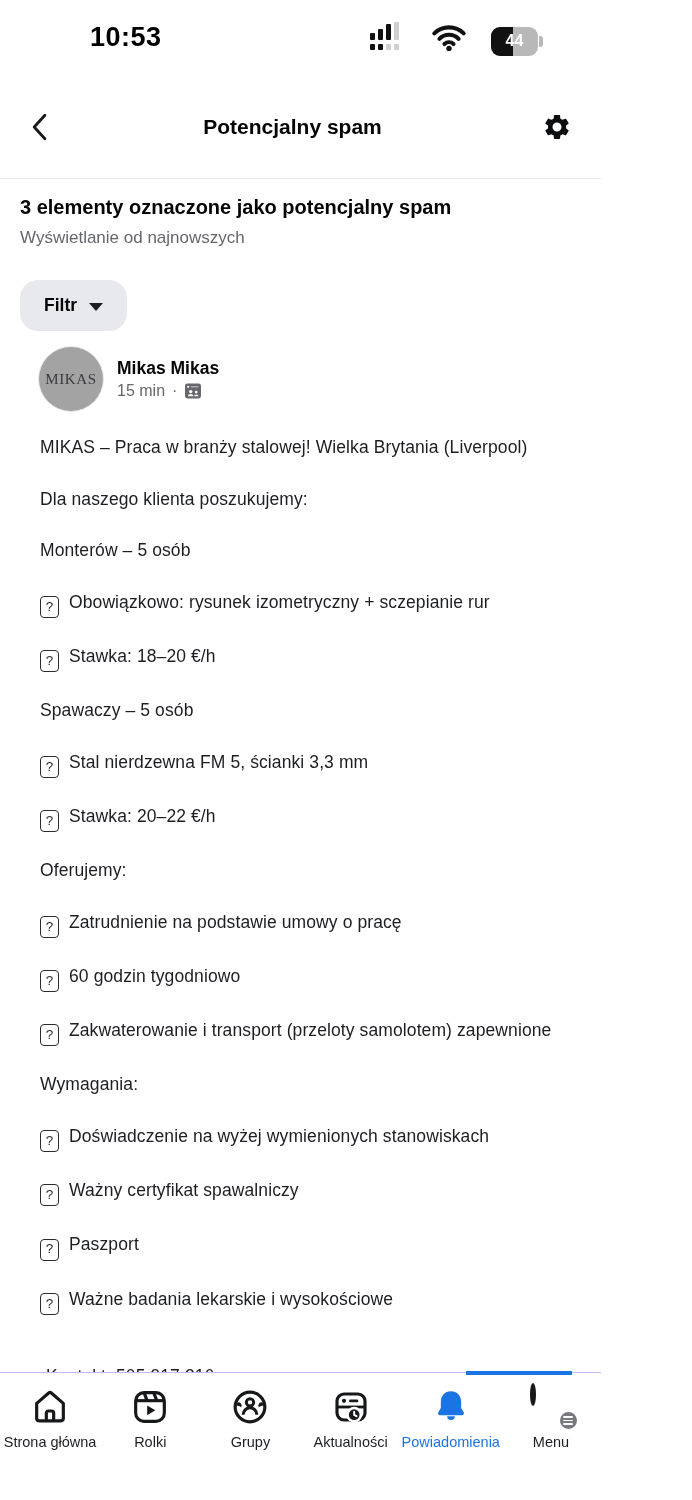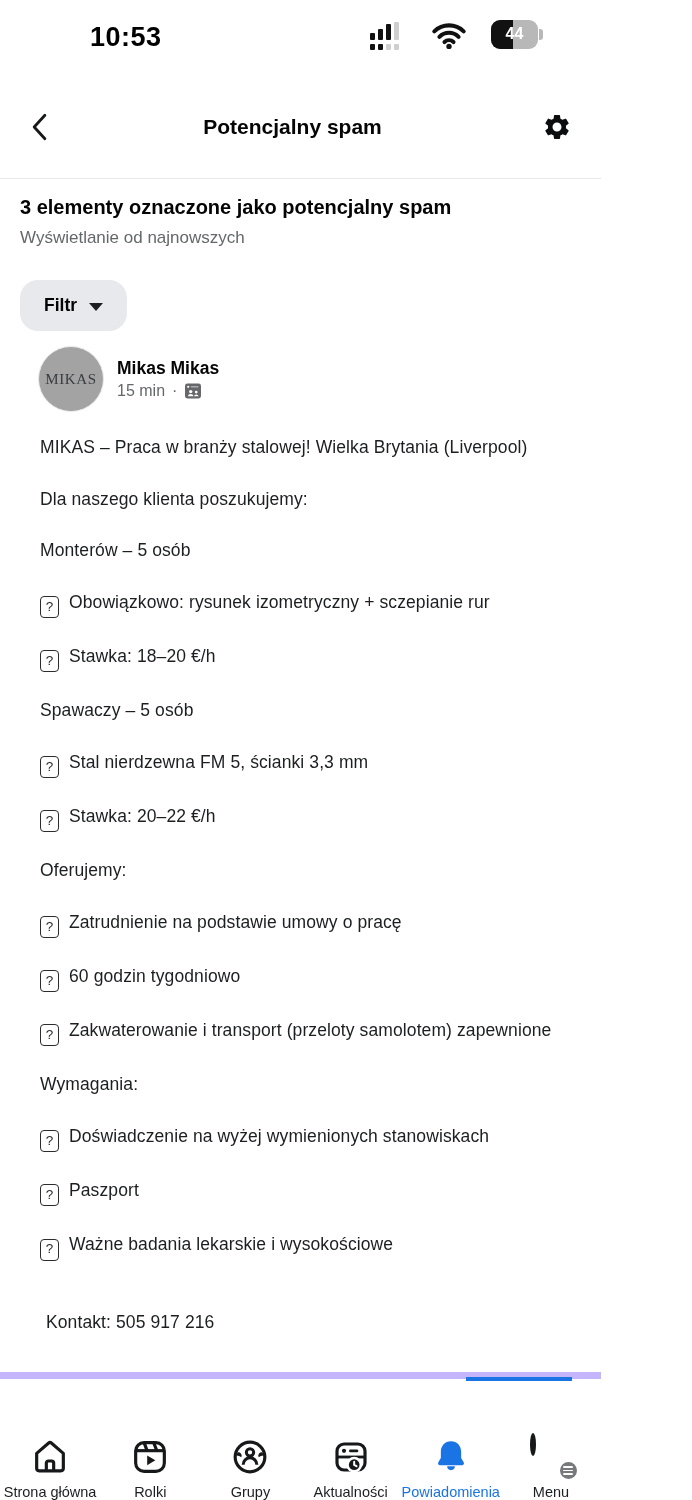--- a/index.html
+++ b/index.html
@@ -3,21 +3,21 @@
 <meta charset="utf-8">
 <style>
   * { margin:0; padding:0; box-sizing:border-box; }
   html,body { background:#fff; }
   body { width:692px; font-family:"Liberation Sans", sans-serif; color:#050505; }
   .screen { position:relative; width:601px; height:1500px; background:#fff; overflow:hidden; }
 
   
   .statusbar { height:75px; display:flex; align-items:center; padding:0 58px 0 90px; }
   .time { font-size:27px; font-weight:600; letter-spacing:.5px; color:#000; }
-  .status-icons { margin-left:auto; display:flex; align-items:flex-start; gap:24px; }
+  .status-icons { margin-left:auto; display:flex; align-items:flex-end; gap:24px; }
   .battery { position:relative; width:47px; height:29px; border-radius:9px; background:#b8b8b8; overflow:hidden; }
   .battery .fill { position:absolute; left:0; top:0; bottom:0; width:46%; background:#111; }
   .battery .pct { position:absolute; inset:0; display:flex; align-items:center; justify-content:center;
                   color:#fff; font-size:16px; font-weight:700; }
   .battery-wrap { display:flex; align-items:center; }
   .battery-nub { width:4px; height:11px; background:#b8b8b8; border-radius:0 3px 3px 0; margin-left:1px; }
 
   
   .header { position:relative; height:103px; display:flex; align-items:center; padding:0 26px; }
   .page-title { position:absolute; left:0; right:16px; text-align:center; font-size:21px; font-weight:600; color:#050505; }
@@ -48,21 +48,21 @@
 
   .post-body { padding:22px 26px 0 40px; }
   .post-line { font-size:17.5px; line-height:26.5px; color:#1c1e21; margin-bottom:25px; letter-spacing:.1px; }
   .post-line.indent { padding-left:6px;margin-top:48px; }
   .tofu { display:inline-flex; align-items:center; justify-content:center; width:19px; height:22px;
           border:1.6px solid #2a2c30; border-radius:4px; font-size:13.5px; font-weight:400; color:#2a2c30;
           margin-right:10px; vertical-align:-3px; }
 
   
   .bottom-nav { position:absolute; left:0; right:0; bottom:0; height:128px; background:#fff;
-                border-top:7px solid #c4b5fd; display:flex;align-items:flex-end; }
+                border-top:1px solid #c4b5fd; display:flex; }
   .nav-indicator { position:absolute; top:-2px; height:4px; width:106px; background:#1b74e4; }
   .nav-item { flex:1; display:flex; flex-direction:column; align-items:center; padding-top:12px; cursor:pointer; }
   .nav-icon { height:44px; display:flex; align-items:center; justify-content:center; }
   .nav-label { margin-top:5px; font-size:14.5px; color:#1c1e21; white-space:nowrap; }
   .nav-item.active .nav-label { color:#1b74e4; }
 
   
   .menu-avatar { position:relative; width:42px; height:42px; }
   .menu-avatar .photo { width:42px; height:42px; border-radius:50%; border:3px solid #17181a;
         background:radial-gradient(circle at 50% 38%, #d9d6d0 0 28%, #9a958e 29% 55%, #6b6761 56% 100%); }
@@ -169,20 +169,21 @@
       <p class="post-line"><span class="tofu">?</span>Stawka: 18–20 €/h</p>
       <p class="post-line">Spawaczy – 5 osób</p>
       <p class="post-line"><span class="tofu">?</span>Stal nierdzewna FM 5, ścianki 3,3 mm</p>
       <p class="post-line"><span class="tofu">?</span>Stawka: 20–22 €/h</p>
       <p class="post-line">Oferujemy:</p>
       <p class="post-line"><span class="tofu">?</span>Zatrudnienie na podstawie umowy o pracę</p>
       <p class="post-line"><span class="tofu">?</span>60 godzin tygodniowo</p>
       <p class="post-line"><span class="tofu">?</span>Zakwaterowanie i transport (przeloty samolotem) zapewnione</p>
       <p class="post-line">Wymagania:</p>
       <p class="post-line"><span class="tofu">?</span>Doświadczenie na wyżej wymienionych stanowiskach</p>
+      <p class="post-line"><span class="tofu">?</span>Ważny certyfikat spawalniczy</p>
       <p class="post-line"><span class="tofu">?</span>Paszport</p>
       <p class="post-line"><span class="tofu">?</span>Ważne badania lekarskie i wysokościowe</p>
       <p class="post-line indent">Kontakt: 505 917 216</p>
     </div>
 
   
   <nav class="bottom-nav" id="bottom-nav">
     <span class="nav-indicator" id="nav-indicator" style="left: 466px;"></span>
   <div class="nav-item">
         <span class="nav-icon">

